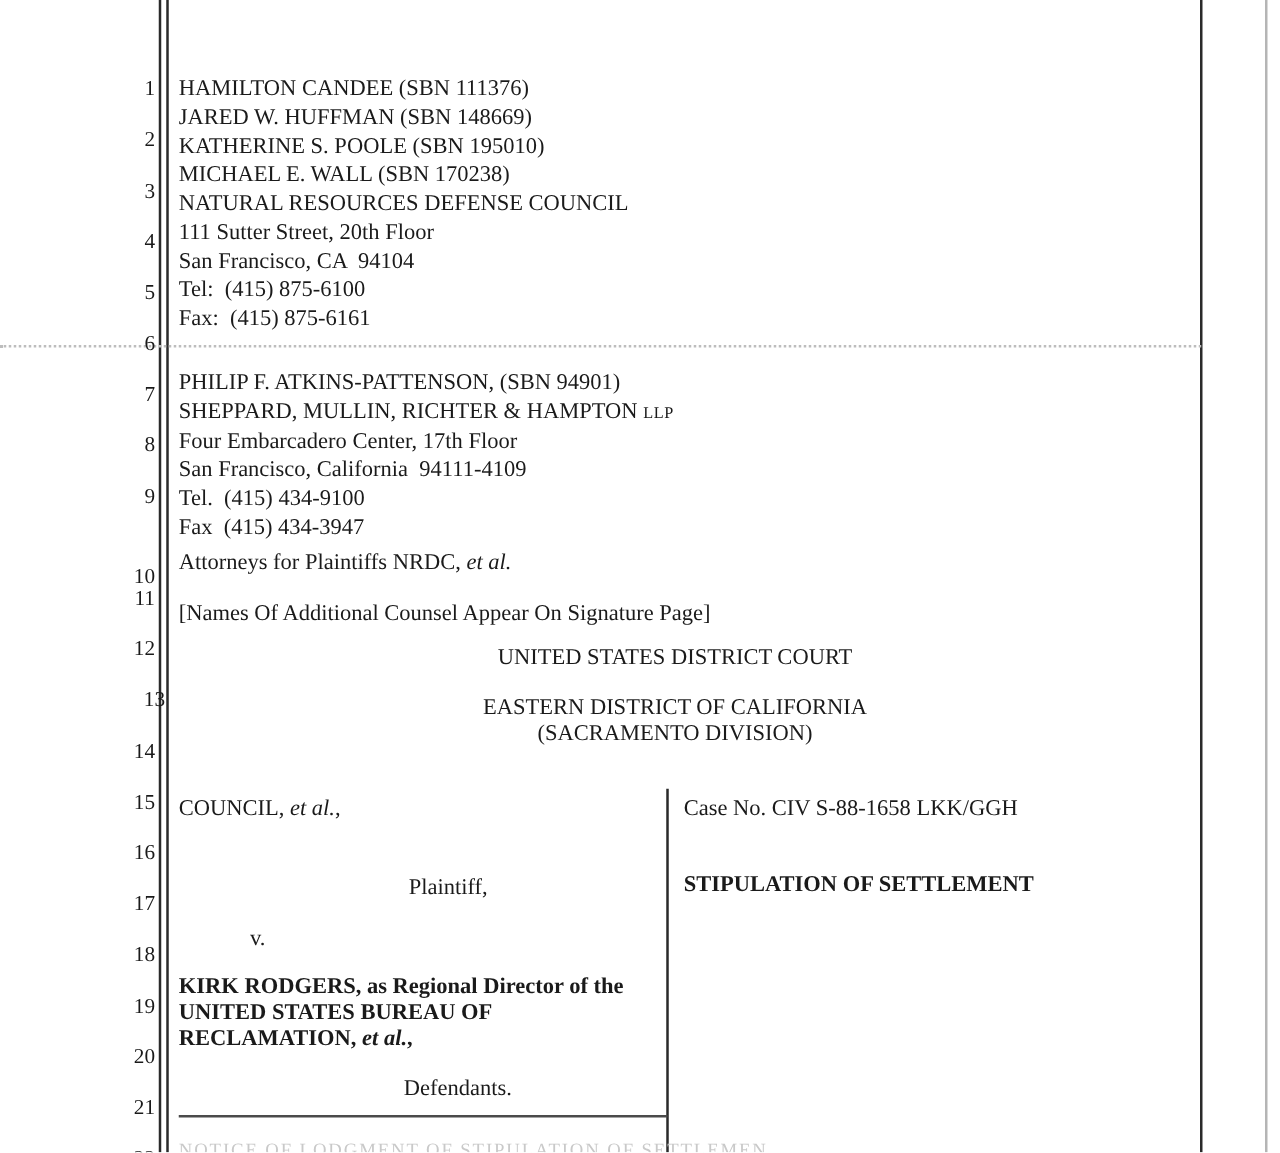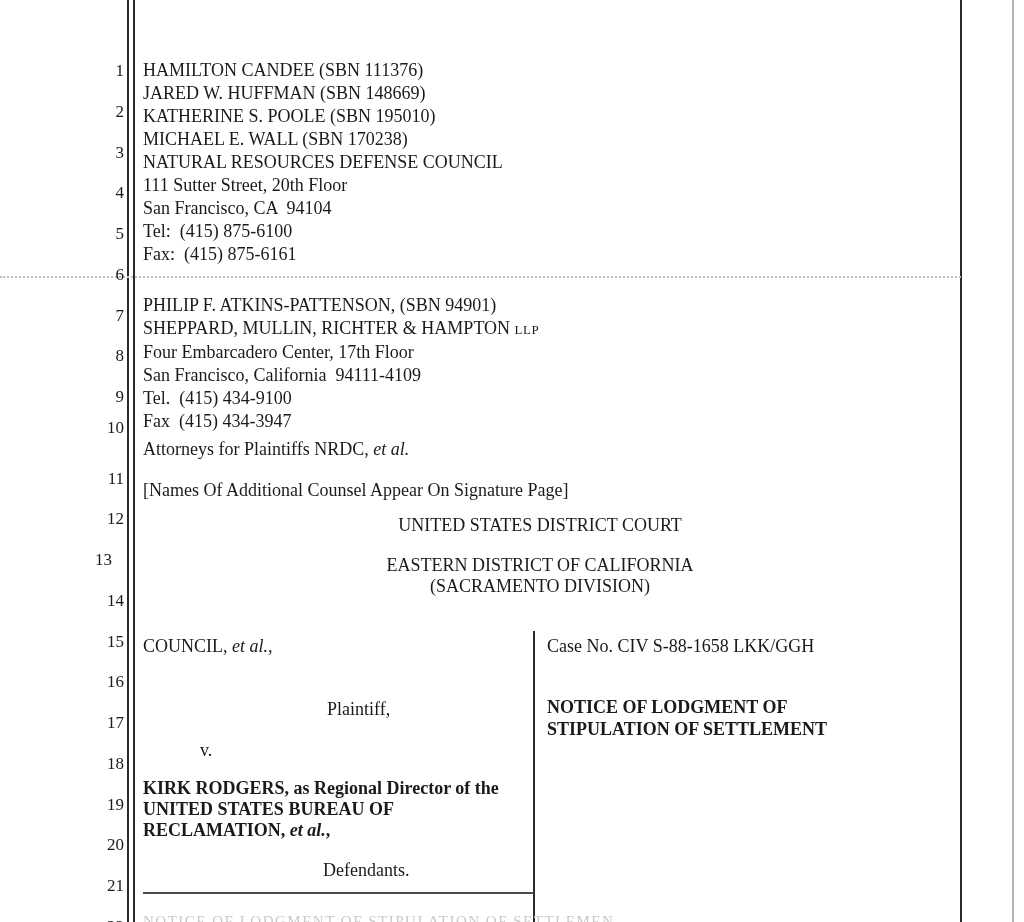--- a/index.html
+++ b/index.html
@@ -71,24 +71,24 @@
   <div id="line-numbers">
       <div class="line-num" style="left: 90px; top: 62px;">1</div>
       <div class="line-num" style="left: 90px; top: 102.75px;">2</div>
       <div class="line-num" style="left: 90px; top: 143.5px;">3</div>
       <div class="line-num" style="left: 90px; top: 184.25px;">4</div>
       <div class="line-num" style="left: 90px; top: 225px;">5</div>
       <div class="line-num" style="left: 90px; top: 265.75px;">6</div>
       <div class="line-num" style="left: 90px; top: 306.5px;">7</div>
       <div class="line-num" style="left: 90px; top: 347.25px;">8</div>
       <div class="line-num" style="left: 90px; top: 388px;">9</div>
-      <div class="line-num" style="left: 90px; top: 419px;">10</div>
+      <div class="line-num" style="left: 90px; top: 452px;">10</div>
       <div class="line-num" style="left: 90px; top: 469.5px;">11</div>
       <div class="line-num" style="left: 90px; top: 510.25px;">12</div>
-      <div class="line-num" style="left: 78px; top: 551px;">13</div>
+      <div class="line-num" style="left: 98px; top: 551px;">13</div>
       <div class="line-num" style="left: 90px; top: 591.75px;">14</div>
       <div class="line-num" style="left: 90px; top: 632.5px;">15</div>
       <div class="line-num" style="left: 90px; top: 673.25px;">16</div>
       <div class="line-num" style="left: 90px; top: 714px;">17</div>
       <div class="line-num" style="left: 90px; top: 754.75px;">18</div>
       <div class="line-num" style="left: 90px; top: 795.5px;">19</div>
       <div class="line-num" style="left: 90px; top: 836.25px;">20</div>
       <div class="line-num" style="left: 90px; top: 877px;">21</div>
       <div class="line-num" style="left: 90px; top: 917.75px;">22</div>
     </div>
@@ -141,19 +141,18 @@
     <div class="doc-line" style="line-height:20.8px;">KIRK RODGERS, as Regional Director of the</div>
     <div class="doc-line" style="line-height:20.8px;">UNITED STATES BUREAU OF</div>
     <div class="doc-line" style="line-height:20.8px;"><span>RECLAMATION, </span><span class="italic">et al.</span><span>,</span></div>
   </div>
 
   <div class="abs doc-line" style="left:323px; top:859px;">Defendants.</div>
 
   <div class="abs doc-line" style="left:547px; top:635px;">Case No. CIV S-88-1658 LKK/GGH</div>
 
   <div class="abs" style="left:547px; top:697px;">
-    <div class="bold-title">NOTICE OF LODGMENT OF</div>
     <div class="bold-title">STIPULATION OF SETTLEMENT</div>
   </div>
 
   <div class="footer-clip">NOTICE OF LODGMENT OF STIPULATION OF SETTLEMENT</div>
 
 </div>
 
 </body></html>

